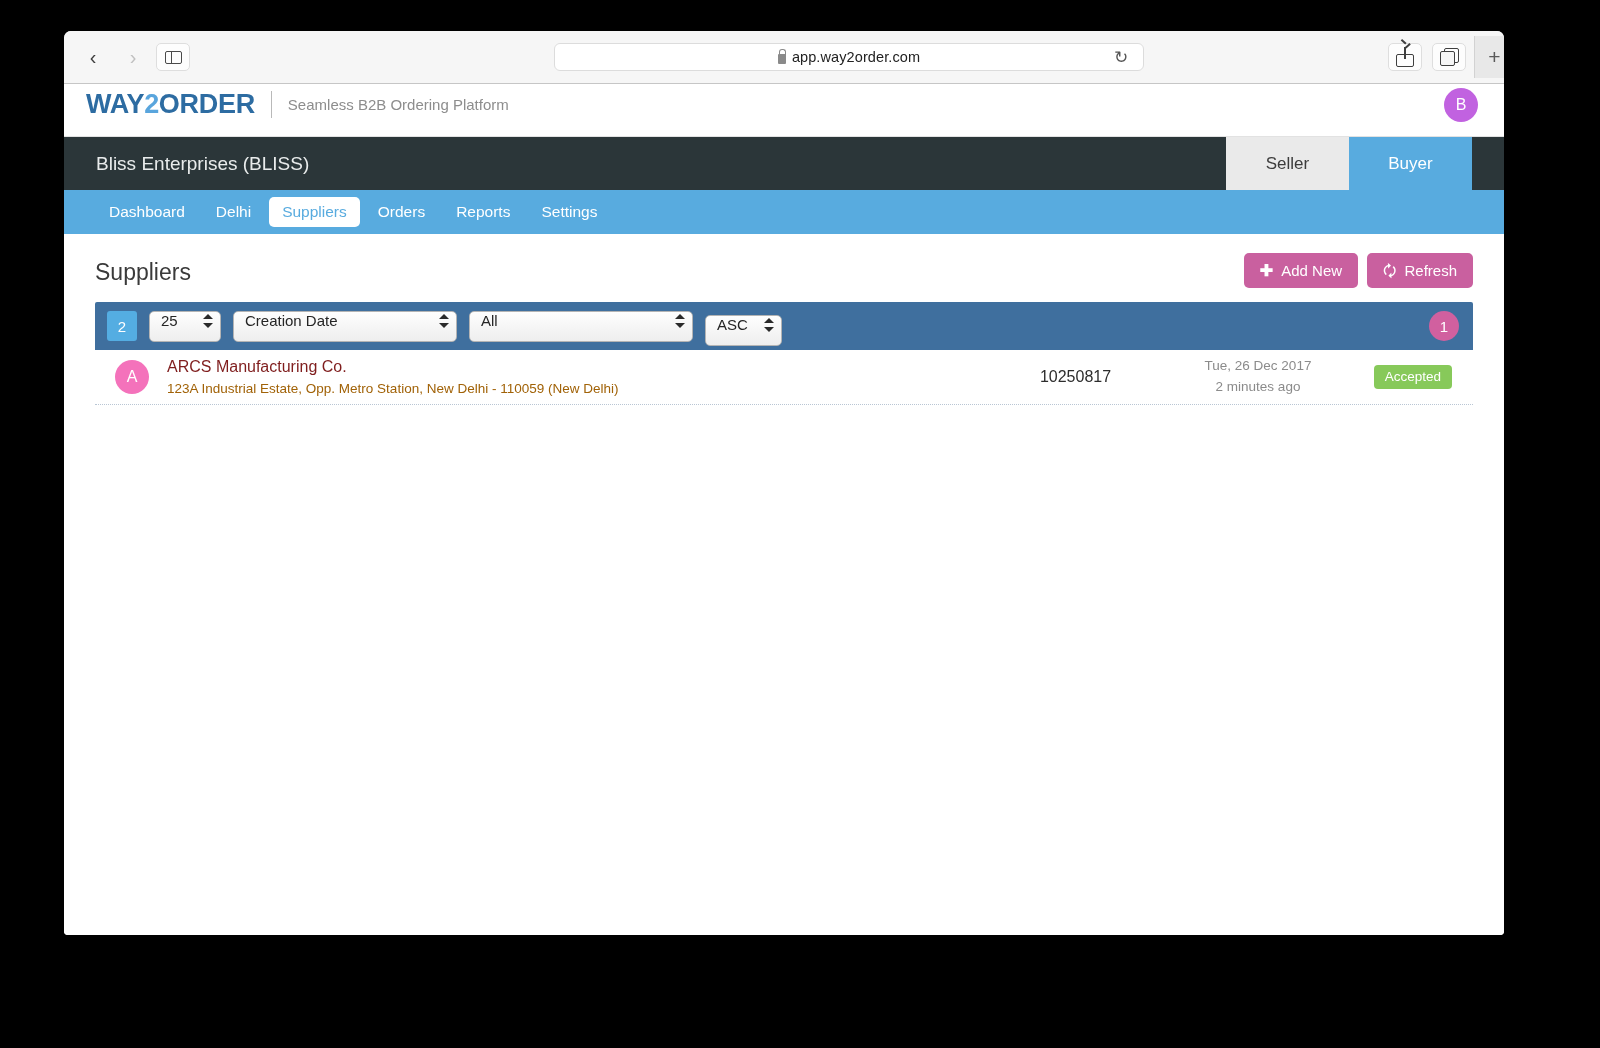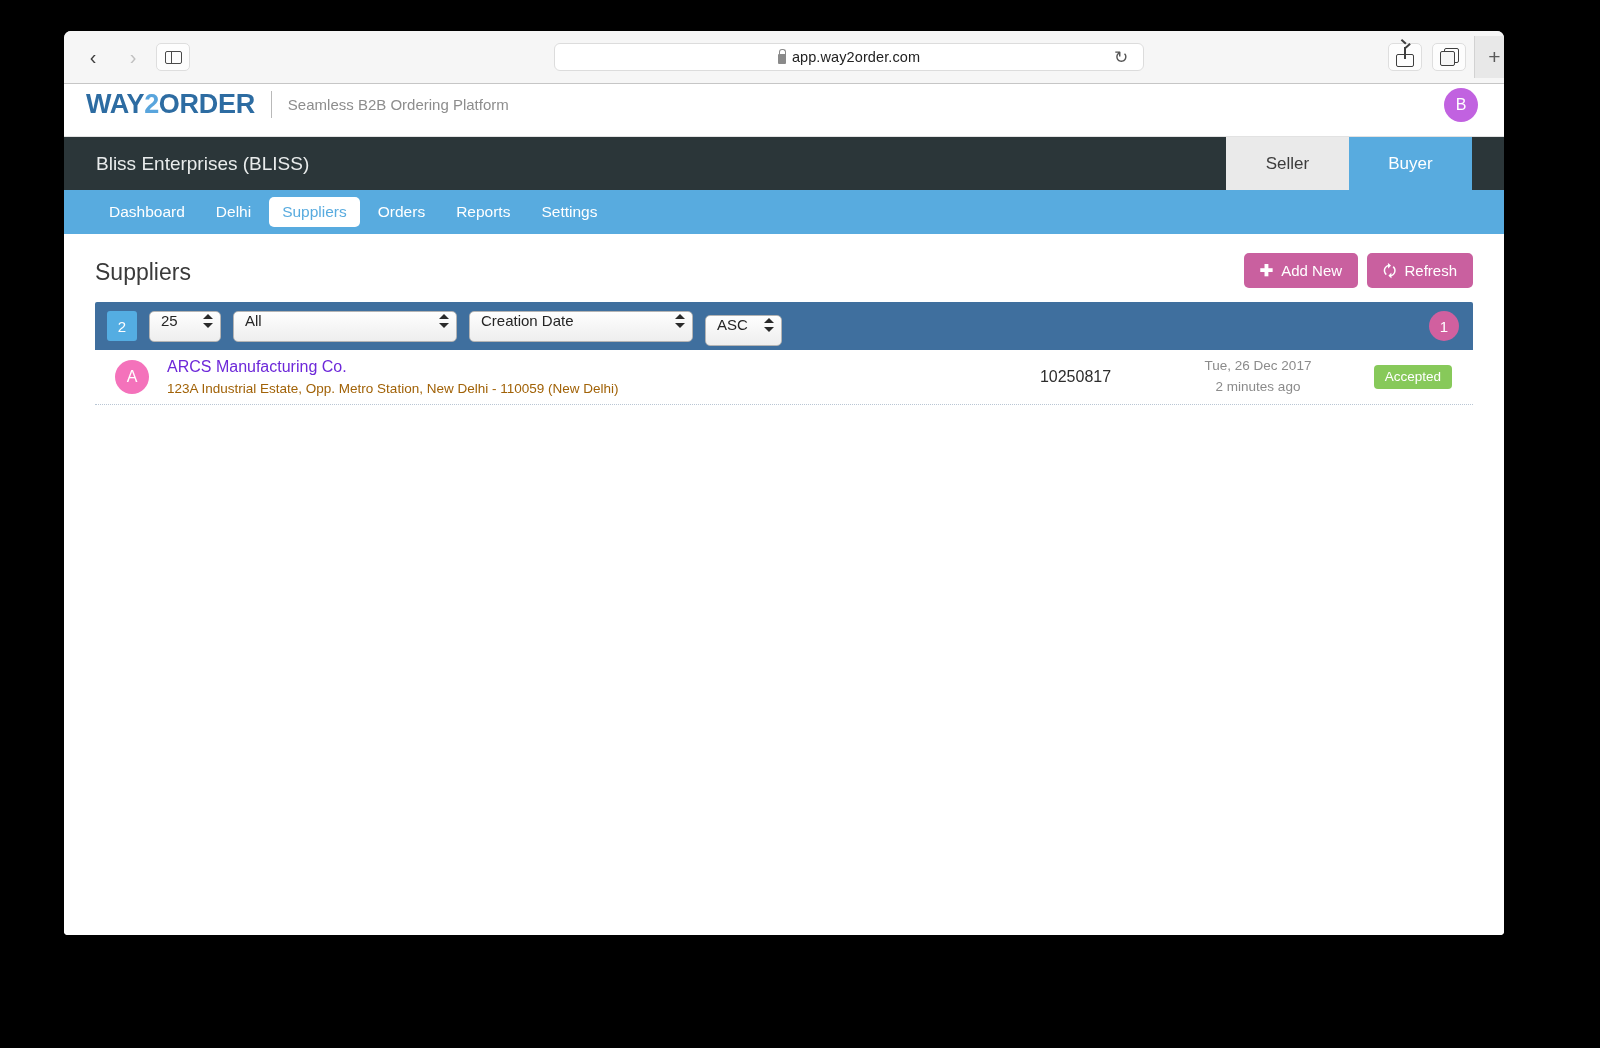--- a/index.html
+++ b/index.html
@@ -322,21 +322,21 @@
   }
   .row-avatar {
     width: 34px; height: 34px;
     border-radius: 50%;
     background: #f472bb;
     color: #ffffff;
     font-size: 16px;
     display: flex; align-items: center; justify-content: center;
     flex: 0 0 34px;
   }
-  .sup-name { font-size: 16px; color: #6d28d9; line-height: 1.5; }
+  .sup-name { font-size: 16px; color: #7f1d1d; line-height: 1.5; }
   .sup-addr { font-size: 13.5px; color: #a16207; line-height: 1.5; }
   .row-appcode {
     width: 175px; text-align: center;
     font-size: 16px; color: #2d2d2d;
   }
   .row-approval {
     width: 190px; text-align: center;
     font-size: 13.5px; color: #8b8b8b; line-height: 1.55;
   }
   .row-status { width: 120px; display: flex; justify-content: center; }
@@ -438,27 +438,27 @@
     </div>
 
     <div class="filter-bar">
       <div class="count-badge">2</div>
 
       <div class="sel sel-25">
         <span class="lbl">25</span>
         <span class="arrows"></span>
       </div>
 
+      <div class="sel sel-creation">
+        <span class="lbl">Creation Date</span>
+        <span class="arrows"></span>
+      </div>
+
       <div class="sel sel-all">
         <span class="lbl">All</span>
-        <span class="arrows"></span>
-      </div>
-
-      <div class="sel sel-creation">
-        <span class="lbl">Creation Date</span>
         <span class="arrows"></span>
       </div>
 
       <div class="sel sel-asc">
         <span class="lbl">ASC</span>
         <span class="arrows"></span>
       </div>
 
       <div class="pink-badge">1</div>
     </div>

